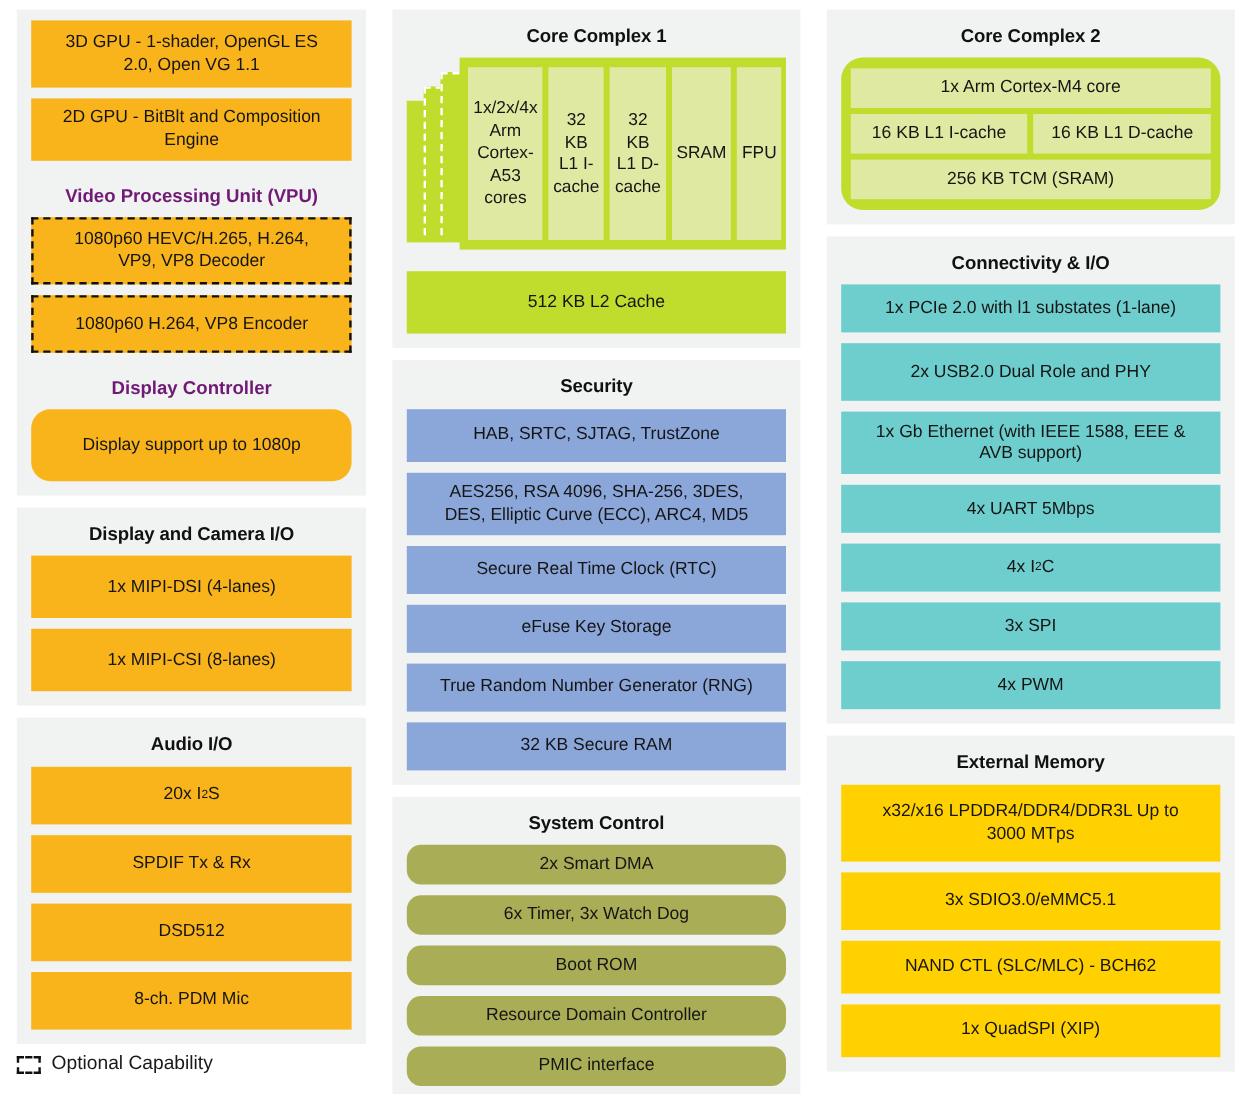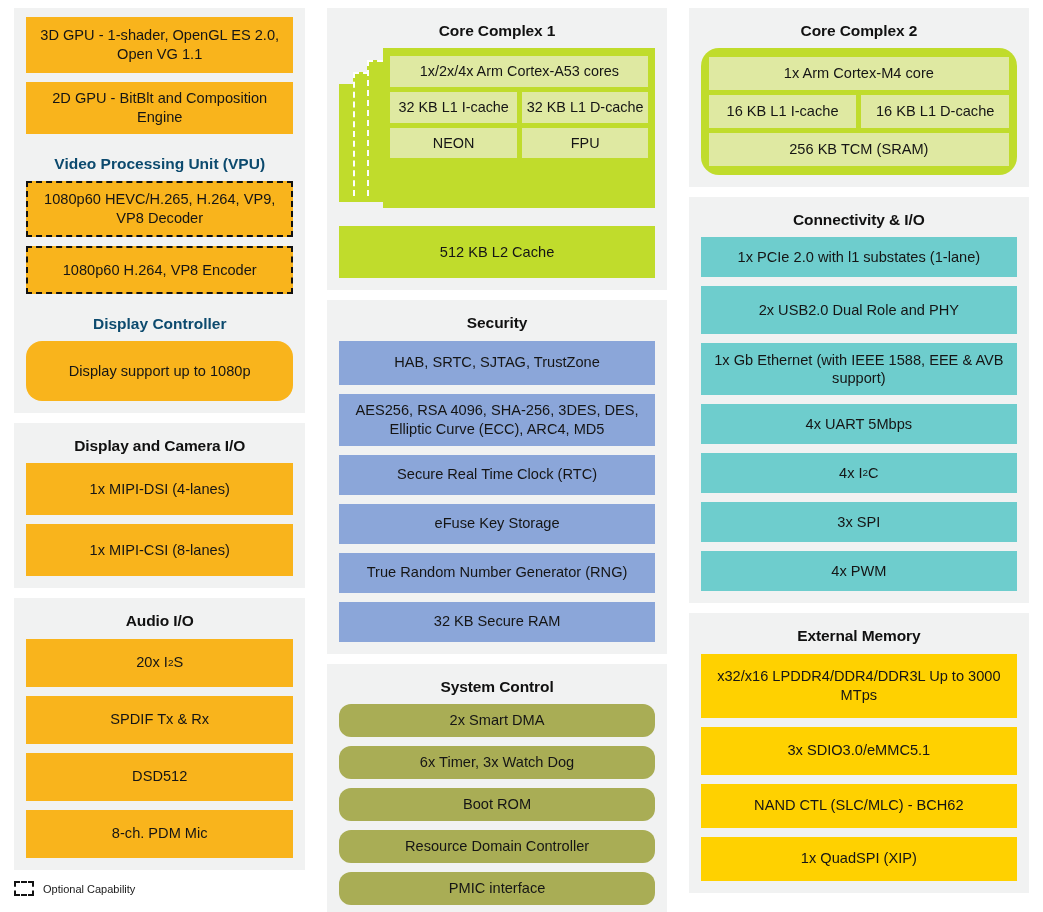--- a/index.html
+++ b/index.html
@@ -45,32 +45,32 @@
     letter-spacing: -0.1px;
     padding: 5px 0 8px 0;
     line-height: 1.18;
     color: #111;
   }
   .sub-title {
     font-size: 15.5px;
     font-weight: bold;
     text-align: center;
     padding: 12px 0 8px 0;
-    color: #0c4a6e;
+    color: #701a75;
   }
 
   
   .blk {
     display: flex;
     align-items: center;
     justify-content: center;
     text-align: center;
     font-size: 14.6px;
     line-height: 1.3;
-    padding: 7px 5px;
+    padding: 7px 24px;
     margin-bottom: 9px;
     color: #151515;
   }
   .blk:last-child { margin-bottom: 0; }
 
   .orange { background: #f9b41c; }
   .yellow { background: #ffd100; }
   .teal   { background: #6ecdcd; }
   .blue   { background: #8ba6d9; }
   .olive  { background: #a9ad55; border-radius: 12px; }
@@ -104,21 +104,21 @@
   .cc1-card.c1 { left: 14px; top: 24px; width: 277px; height: 124px;
                  border-left: 2px dashed #ffffff; border-top: 2px dashed #ffffff; }
   .cc1-card.c2 { left: 28px; top: 12px; width: 277px; height: 136px;
                  border-left: 2px dashed #ffffff; border-top: 2px dashed #ffffff; }
   .cc1-front {
     position: absolute;
     left: 44px; top: 0px; width: 272px; height: 160px;
     background: #c0dc2c;
     padding: 8px 7px;
     display: flex;
-    flex-direction: column;
+    flex-direction: row;
     gap: 5px;
   }
   .cc1-front .blk { margin-bottom: 0; font-size: 14.4px; padding: 6px 4px; }
   .cc-row { display: flex; gap: 5px; }
   .cc-row > .blk { flex: 1; }
 
   
   .cc2-wrap {
     background: #c0dc2c;
     padding: 9px 8px;
@@ -136,21 +136,21 @@
     bottom: 16px;
     display: flex;
     align-items: center;
     gap: 9px;
   }
   .legend-swatch {
     width: 20px; height: 15px;
     border: 2px dashed #111;
     background: #ffffff;
   }
-  .legend-label { font-size: 11px; color: #1a1a1a; }
+  .legend-label { font-size: 16px; color: #1a1a1a; }
 
   sup { font-size: 0.68em; vertical-align: super; line-height: 0; }
 </style>
 </head>
 <body>
 
 <div id="diagram">
   <div class="columns">
 
     <div class="col col-left">
@@ -192,21 +192,21 @@
           <div class="cc1-card c0"></div>
           <div class="cc1-card c1"></div>
           <div class="cc1-card c2"></div>
           <div class="cc1-front">
             <div class="blk green-pale">1x/2x/4x Arm Cortex-A53 cores</div>
             <div class="cc-row">
               <div class="blk green-pale">32 KB L1 I-cache</div>
               <div class="blk green-pale">32 KB L1 D-cache</div>
             </div>
             <div class="cc-row">
-              <div class="blk green-pale">NEON</div>
+              <div class="blk green-pale">SRAM</div>
               <div class="blk green-pale">FPU</div>
             </div>
           </div>
         </div>
 
         <div class="blk green-dark h52">512 KB L2 Cache</div>
       </div>
 
       <div class="panel">
         <div class="panel-title">Security</div>

